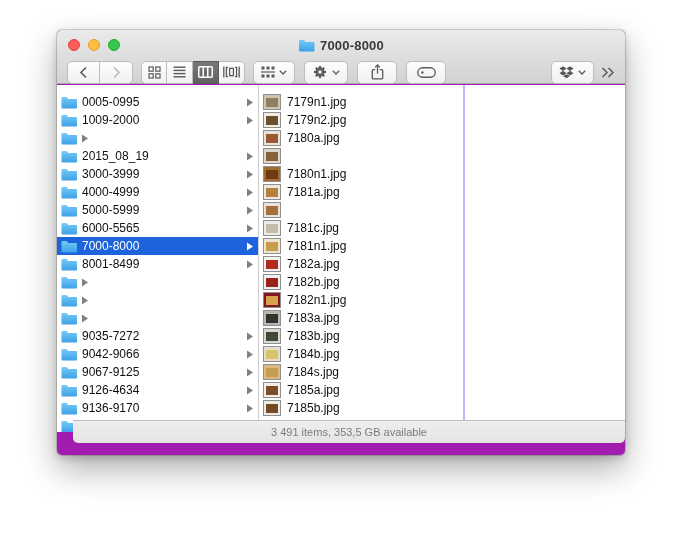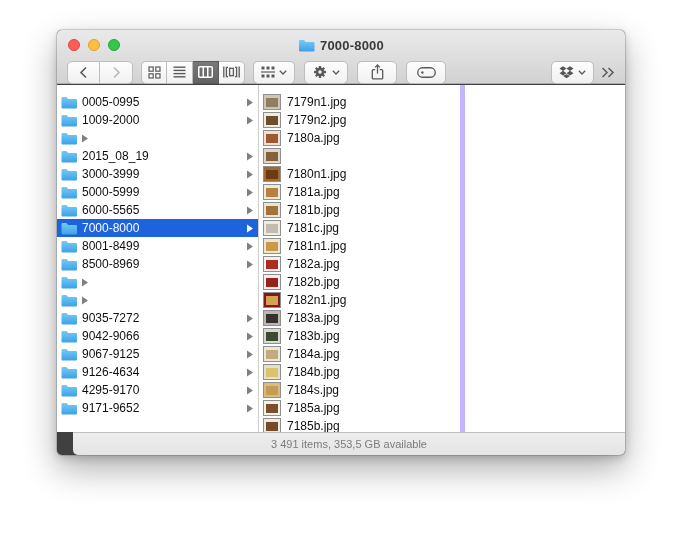--- a/index.html
+++ b/index.html
@@ -1,19 +1,19 @@
 <!DOCTYPE html>
 <html><head>
 <meta charset="utf-8">
 <style>
   html,body{margin:0;padding:0;background:#fff;}
   .canvas{position:relative;width:681px;height:535px;background:#fff;overflow:hidden;
           font-family:"Liberation Sans","DejaVu Sans",sans-serif;}
   .window{position:absolute;left:57px;top:30px;width:568px;height:425px;border-radius:5px;
-          background:#404040;box-shadow:0 0 0 1px rgba(0,0,0,.14),0 14px 34px rgba(0,0,0,.32),0 3px 9px rgba(0,0,0,.18);}
+          background:#a21caf;box-shadow:0 0 0 1px rgba(0,0,0,.14),0 14px 34px rgba(0,0,0,.32),0 3px 9px rgba(0,0,0,.18);}
   
   .header{position:absolute;left:0;top:0;right:0;height:54px;border-radius:5px 5px 0 0;
           background:linear-gradient(#eaeaea,#d2d2d2);border-bottom:1px solid #a9a9a9;box-sizing:border-box;}
   .traffic{position:absolute;left:11px;top:9px;display:flex;gap:8px;}
   .light{width:12px;height:12px;border-radius:50%;box-sizing:border-box;}
   .light.red{background:#fc5f57;border:1px solid #e0443e;}
   .light.yellow{background:#fdbe41;border:1px solid #e0a030;}
   .light.green{background:#34c74b;border:1px solid #2aa435;}
   .titlebar{height:25px;display:flex;align-items:center;justify-content:center;gap:5px;padding-top:3px;}
   .title{font-size:13px;font-weight:600;color:#3b3b3b;letter-spacing:.2px;}
@@ -28,34 +28,34 @@
   .seg.nav{width:33px;} .seg.view{width:26px;}
   .ml8{margin-left:8px;} .ml9{margin-left:9px;}
   .btn.drop{padding:0 7px;}
   .dropbox-btn{margin-left:auto;padding:0 7px;}
   .overflow{margin-left:7px;display:flex;align-items:center;}
   
   .content{position:absolute;top:55px;left:0;right:0;bottom:23px;background:#fff;display:flex;
            overflow:hidden;}
   .col{box-sizing:border-box;overflow:hidden;padding-top:8px;}
   .col.c1{width:202px;border-right:1px solid #cdcdcd;}
-  .col.c2{width:206px;border-right:5px solid #c4b5fd;}
+  .col.c2{width:206px;border-right:2px solid #c4b5fd;}
   .col.c3{flex:1;}
   .row{height:18px;display:flex;align-items:center;padding-left:4px;font-size:12px;color:#0f0f0f;
        white-space:nowrap;box-sizing:border-box;}
   .row .name{flex:1;overflow:hidden;}
   .row .disc{color:#808080;display:flex;margin-right:5px;}
   .row.selected{background:#1d63dc;color:#fff;}
   .row.selected .disc{color:#fff;}
   .ficon{margin-right:5px;flex:0 0 auto;display:block;}
   .thumb{width:16px;height:14px;border:1px solid #8f8f8f;box-sizing:content-box;position:relative;
          margin-right:6px;flex:0 0 auto;background:var(--c1,#ddd);}
   .thumb::after{content:"";position:absolute;left:2px;right:2px;top:3px;bottom:2px;background:var(--c2,#999);}
   
-  .statusbar{position:absolute;left:0;right:0;bottom:0;height:23px;border-radius:0 0 5px 5px;
+  .statusbar{position:absolute;left:0;right:0;bottom:12px;height:23px;border-radius:0 0 5px 5px;
              background:linear-gradient(#eeeeee,#e4e4e4);border-top:1px solid #bfbfbf;box-sizing:border-box;
              display:flex;align-items:center;justify-content:center;font-size:11px;color:#7c7c7c;margin-left:16px;}
   svg{display:block;}
 </style>
 </head>
 <body>
 
 <svg width="0" height="0" style="position:absolute">
   <defs>
     <linearGradient id="fgrad" x1="0" y1="0" x2="0" y2="1">
@@ -261,20 +261,31 @@
       <path d="M.5 2a1 1 0 0 1 1-1h3.9l1.8 2h7.8a1 1 0 0 1 1 1v7.5a1 1 0 0 1-1 1h-13.5a1 1 0 0 1-1-1z" fill="url(#fgrad)"></path>
     </svg>
     <span class="name">3000-3999</span>
     <span class="disc">
       <svg width="6" height="9" viewBox="0 0 6 9">
                 <polygon points="0,0.5 6,4.5 0,8.5" fill="currentColor"></polygon>
               </svg>
     </span>
   </div>
 
+  <div class="row">
+    <svg class="ficon" width="16" height="13" viewBox="0 0 16 13">
+      <path d="M.5 2a1 1 0 0 1 1-1h3.9l1.8 2h7.8a1 1 0 0 1 1 1v7.5a1 1 0 0 1-1 1h-13.5a1 1 0 0 1-1-1z" fill="url(#fgrad)"></path>
+    </svg>
+    <span class="name">4000-4999</span>
+    <span class="disc">
+      <svg width="6" height="9" viewBox="0 0 6 9">
+                <polygon points="0,0.5 6,4.5 0,8.5" fill="currentColor"></polygon>
+              </svg>
+    </span>
+  </div>
 
   <div class="row">
     <svg class="ficon" width="16" height="13" viewBox="0 0 16 13">
       <path d="M.5 2a1 1 0 0 1 1-1h3.9l1.8 2h7.8a1 1 0 0 1 1 1v7.5a1 1 0 0 1-1 1h-13.5a1 1 0 0 1-1-1z" fill="url(#fgrad)"></path>
     </svg>
     <span class="name">5000-5999</span>
     <span class="disc">
       <svg width="6" height="9" viewBox="0 0 6 9">
                 <polygon points="0,0.5 6,4.5 0,8.5" fill="currentColor"></polygon>
               </svg>
@@ -314,21 +325,20 @@
       <svg width="6" height="9" viewBox="0 0 6 9">
                 <polygon points="0,0.5 6,4.5 0,8.5" fill="currentColor"></polygon>
               </svg>
     </span>
   </div>
 
   <div class="row">
     <svg class="ficon" width="16" height="13" viewBox="0 0 16 13">
       <path d="M.5 2a1 1 0 0 1 1-1h3.9l1.8 2h7.8a1 1 0 0 1 1 1v7.5a1 1 0 0 1-1 1h-13.5a1 1 0 0 1-1-1z" fill="url(#fgrad)"></path>
     </svg>
-    <span class="name">8500-8969</span>
     <span class="disc">
       <svg width="6" height="9" viewBox="0 0 6 9">
                 <polygon points="0,0.5 6,4.5 0,8.5" fill="currentColor"></polygon>
               </svg>
     </span>
   </div>
 
   <div class="row">
     <svg class="ficon" width="16" height="13" viewBox="0 0 16 13">
       <path d="M.5 2a1 1 0 0 1 1-1h3.9l1.8 2h7.8a1 1 0 0 1 1 1v7.5a1 1 0 0 1-1 1h-13.5a1 1 0 0 1-1-1z" fill="url(#fgrad)"></path>
@@ -396,21 +406,21 @@
       <svg width="6" height="9" viewBox="0 0 6 9">
                 <polygon points="0,0.5 6,4.5 0,8.5" fill="currentColor"></polygon>
               </svg>
     </span>
   </div>
 
   <div class="row">
     <svg class="ficon" width="16" height="13" viewBox="0 0 16 13">
       <path d="M.5 2a1 1 0 0 1 1-1h3.9l1.8 2h7.8a1 1 0 0 1 1 1v7.5a1 1 0 0 1-1 1h-13.5a1 1 0 0 1-1-1z" fill="url(#fgrad)"></path>
     </svg>
-    <span class="name">4295-9170</span>
+    <span class="name">9136-9170</span>
     <span class="disc">
       <svg width="6" height="9" viewBox="0 0 6 9">
                 <polygon points="0,0.5 6,4.5 0,8.5" fill="currentColor"></polygon>
               </svg>
     </span>
   </div>
 
   <div class="row">
     <svg class="ficon" width="16" height="13" viewBox="0 0 16 13">
       <path d="M.5 2a1 1 0 0 1 1-1h3.9l1.8 2h7.8a1 1 0 0 1 1 1v7.5a1 1 0 0 1-1 1h-13.5a1 1 0 0 1-1-1z" fill="url(#fgrad)"></path>
@@ -448,21 +458,20 @@
     <span class="name">7180n1.jpg</span>
   </div>
 
   <div class="row">
     <span class="thumb" style="--c1: #efe9dd; --c2: #b4813f;"></span>
     <span class="name">7181a.jpg</span>
   </div>
 
   <div class="row">
     <span class="thumb" style="--c1: #e9e4d9; --c2: #a3713a;"></span>
-    <span class="name">7181b.jpg</span>
   </div>
 
   <div class="row">
     <span class="thumb" style="--c1: #edebe5; --c2: #c2bcae;"></span>
     <span class="name">7181c.jpg</span>
   </div>
 
   <div class="row">
     <span class="thumb" style="--c1: #f0e6d0; --c2: #c89a4b;"></span>
     <span class="name">7181n1.jpg</span>
@@ -486,24 +495,20 @@
   <div class="row">
     <span class="thumb" style="--c1: #bbb8b2; --c2: #34322e;"></span>
     <span class="name">7183a.jpg</span>
   </div>
 
   <div class="row">
     <span class="thumb" style="--c1: #d9d8d0; --c2: #3d4a34;"></span>
     <span class="name">7183b.jpg</span>
   </div>
 
-  <div class="row">
-    <span class="thumb" style="--c1: #ebe7dd; --c2: #c3ab80;"></span>
-    <span class="name">7184a.jpg</span>
-  </div>
 
   <div class="row">
     <span class="thumb" style="--c1: #e7dfcd; --c2: #dcc26b;"></span>
     <span class="name">7184b.jpg</span>
   </div>
 
   <div class="row">
     <span class="thumb" style="--c1: #dcbc7e; --c2: #c49d52;"></span>
     <span class="name">7184s.jpg</span>
   </div>

